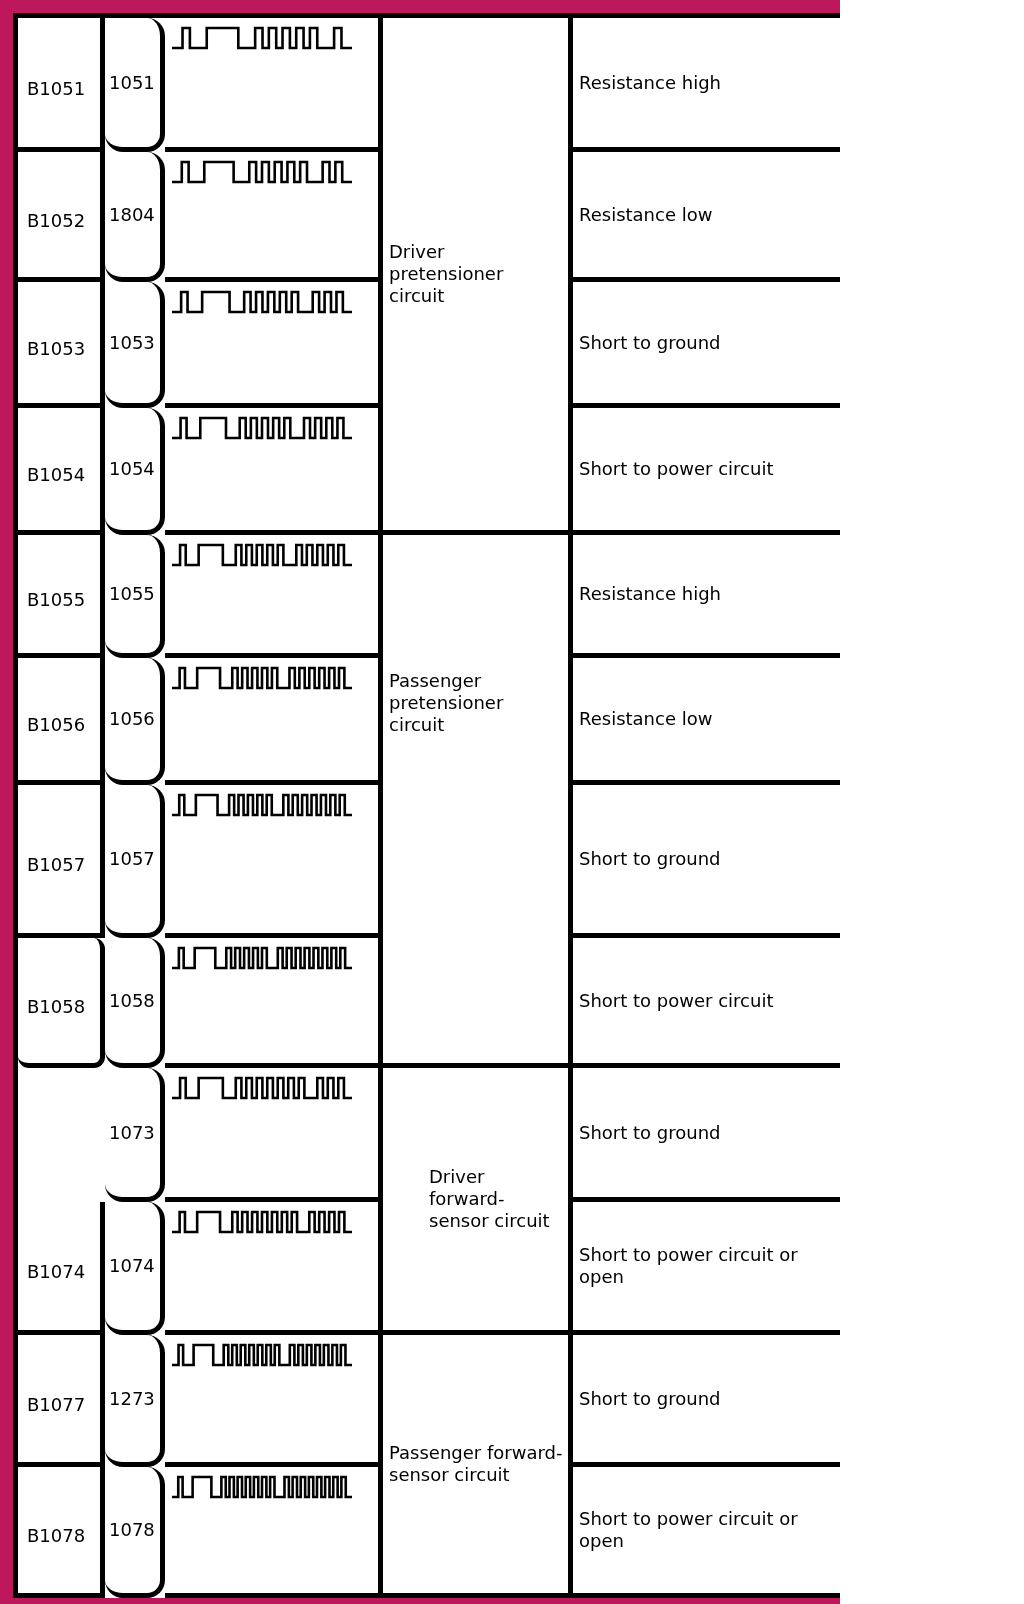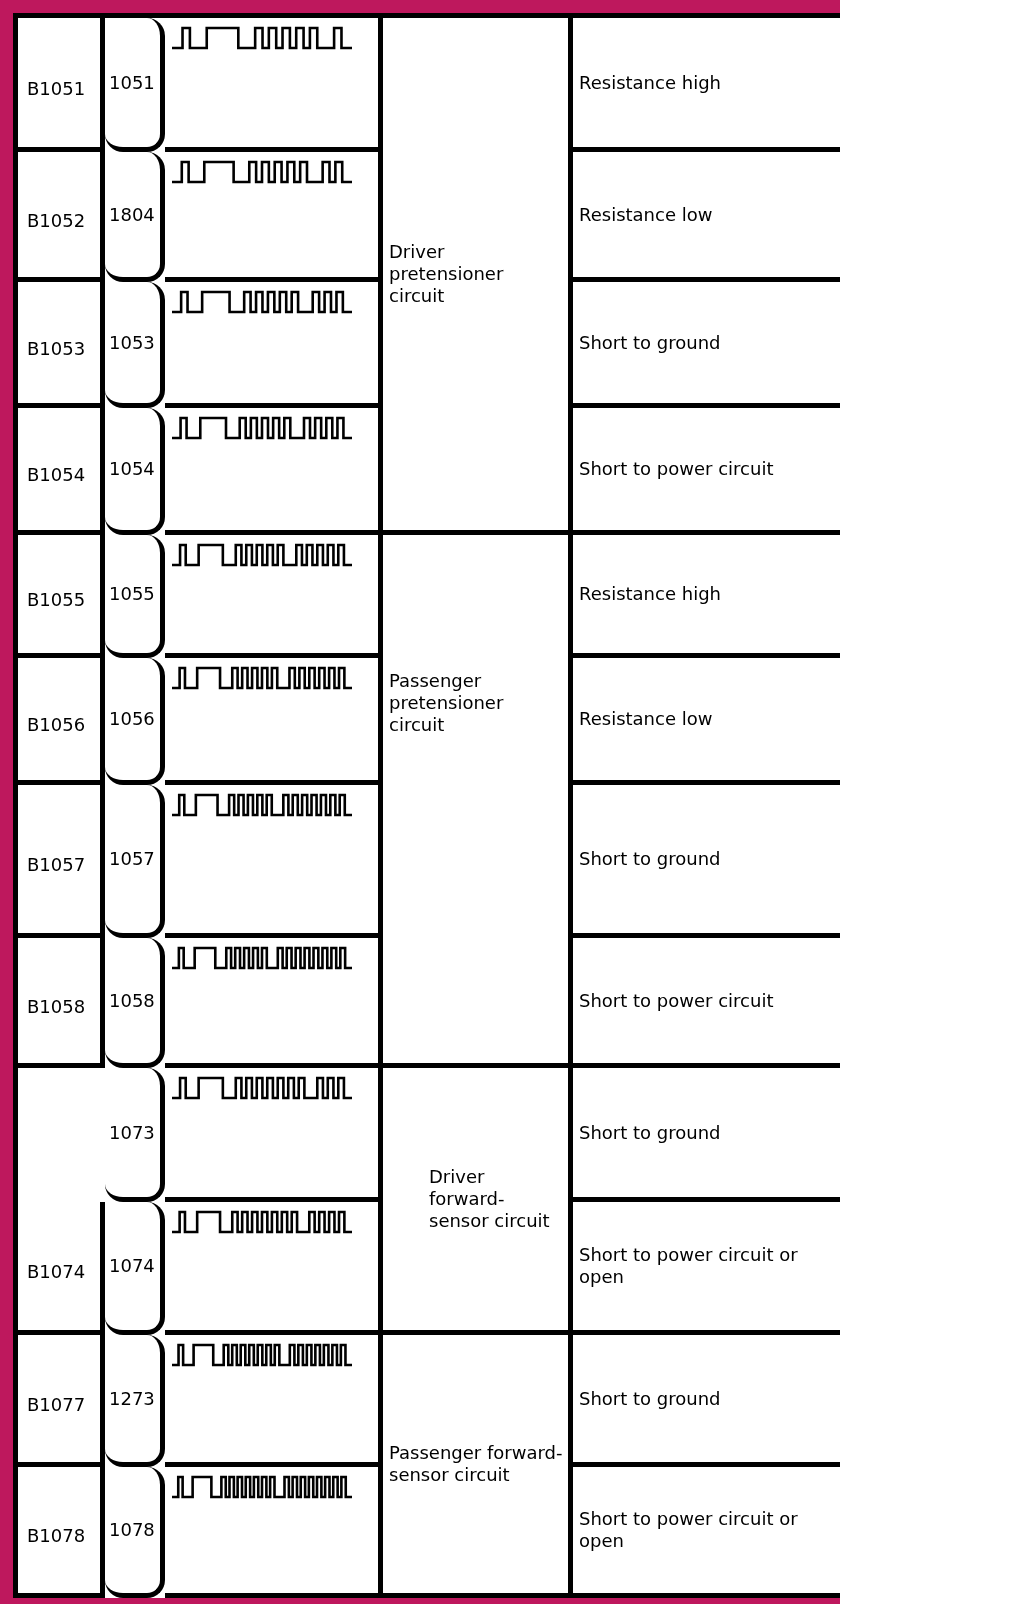--- a/index.html
+++ b/index.html
@@ -126,21 +126,21 @@
         <span>1057</span>
       </div>
       <div class="cell wave-cell" style="grid-area: 7 / 3 / span 1;">
         <svg class="wave-svg" viewBox="0 0 249 28" width="180" height="28" preserveAspectRatio="none">
           <path d="M0 23 h10 v-20 h7 v20 h16 v-20 h30 v20 h16 v-20 h7 v20 h6 v-20 h7 v20 h6 v-20 h7 v20 h6 v-20 h7 v20 h6 v-20 h7 v20 h16 v-20 h7 v20 h6 v-20 h7 v20 h6 v-20 h7 v20 h6 v-20 h7 v20 h6 v-20 h7 v20 h6 v-20 h7 v20 h6 v-20 h7 v20 h10" fill="none" stroke="#000000" stroke-width="2.6" vector-effect="non-scaling-stroke"></path>
         </svg>
       </div>
       <div class="cell fault-cell" style="grid-area: 7 / 5 / span 1;">
         <span>Short to ground</span>
       </div>
-      <div class="cell code-cell" style="grid-area: 8 / 1 / span 1;">
+      <div class="cell code-cell" style="grid-area: 8 / 1 / span 1; border-radius: 11px;">
         <span>B1058</span>
       </div>
       <div class="cell num-cell" style="grid-area: 8 / 2 / span 1;">
         <span>1058</span>
       </div>
       <div class="cell wave-cell" style="grid-area: 8 / 3 / span 1;">
         <svg class="wave-svg" viewBox="0 0 262 28" width="180" height="28" preserveAspectRatio="none">
           <path d="M0 23 h10 v-20 h7 v20 h16 v-20 h30 v20 h16 v-20 h7 v20 h6 v-20 h7 v20 h6 v-20 h7 v20 h6 v-20 h7 v20 h6 v-20 h7 v20 h16 v-20 h7 v20 h6 v-20 h7 v20 h6 v-20 h7 v20 h6 v-20 h7 v20 h6 v-20 h7 v20 h6 v-20 h7 v20 h6 v-20 h7 v20 h6 v-20 h7 v20 h10" fill="none" stroke="#000000" stroke-width="2.6" vector-effect="non-scaling-stroke"></path>
         </svg>
       </div>

